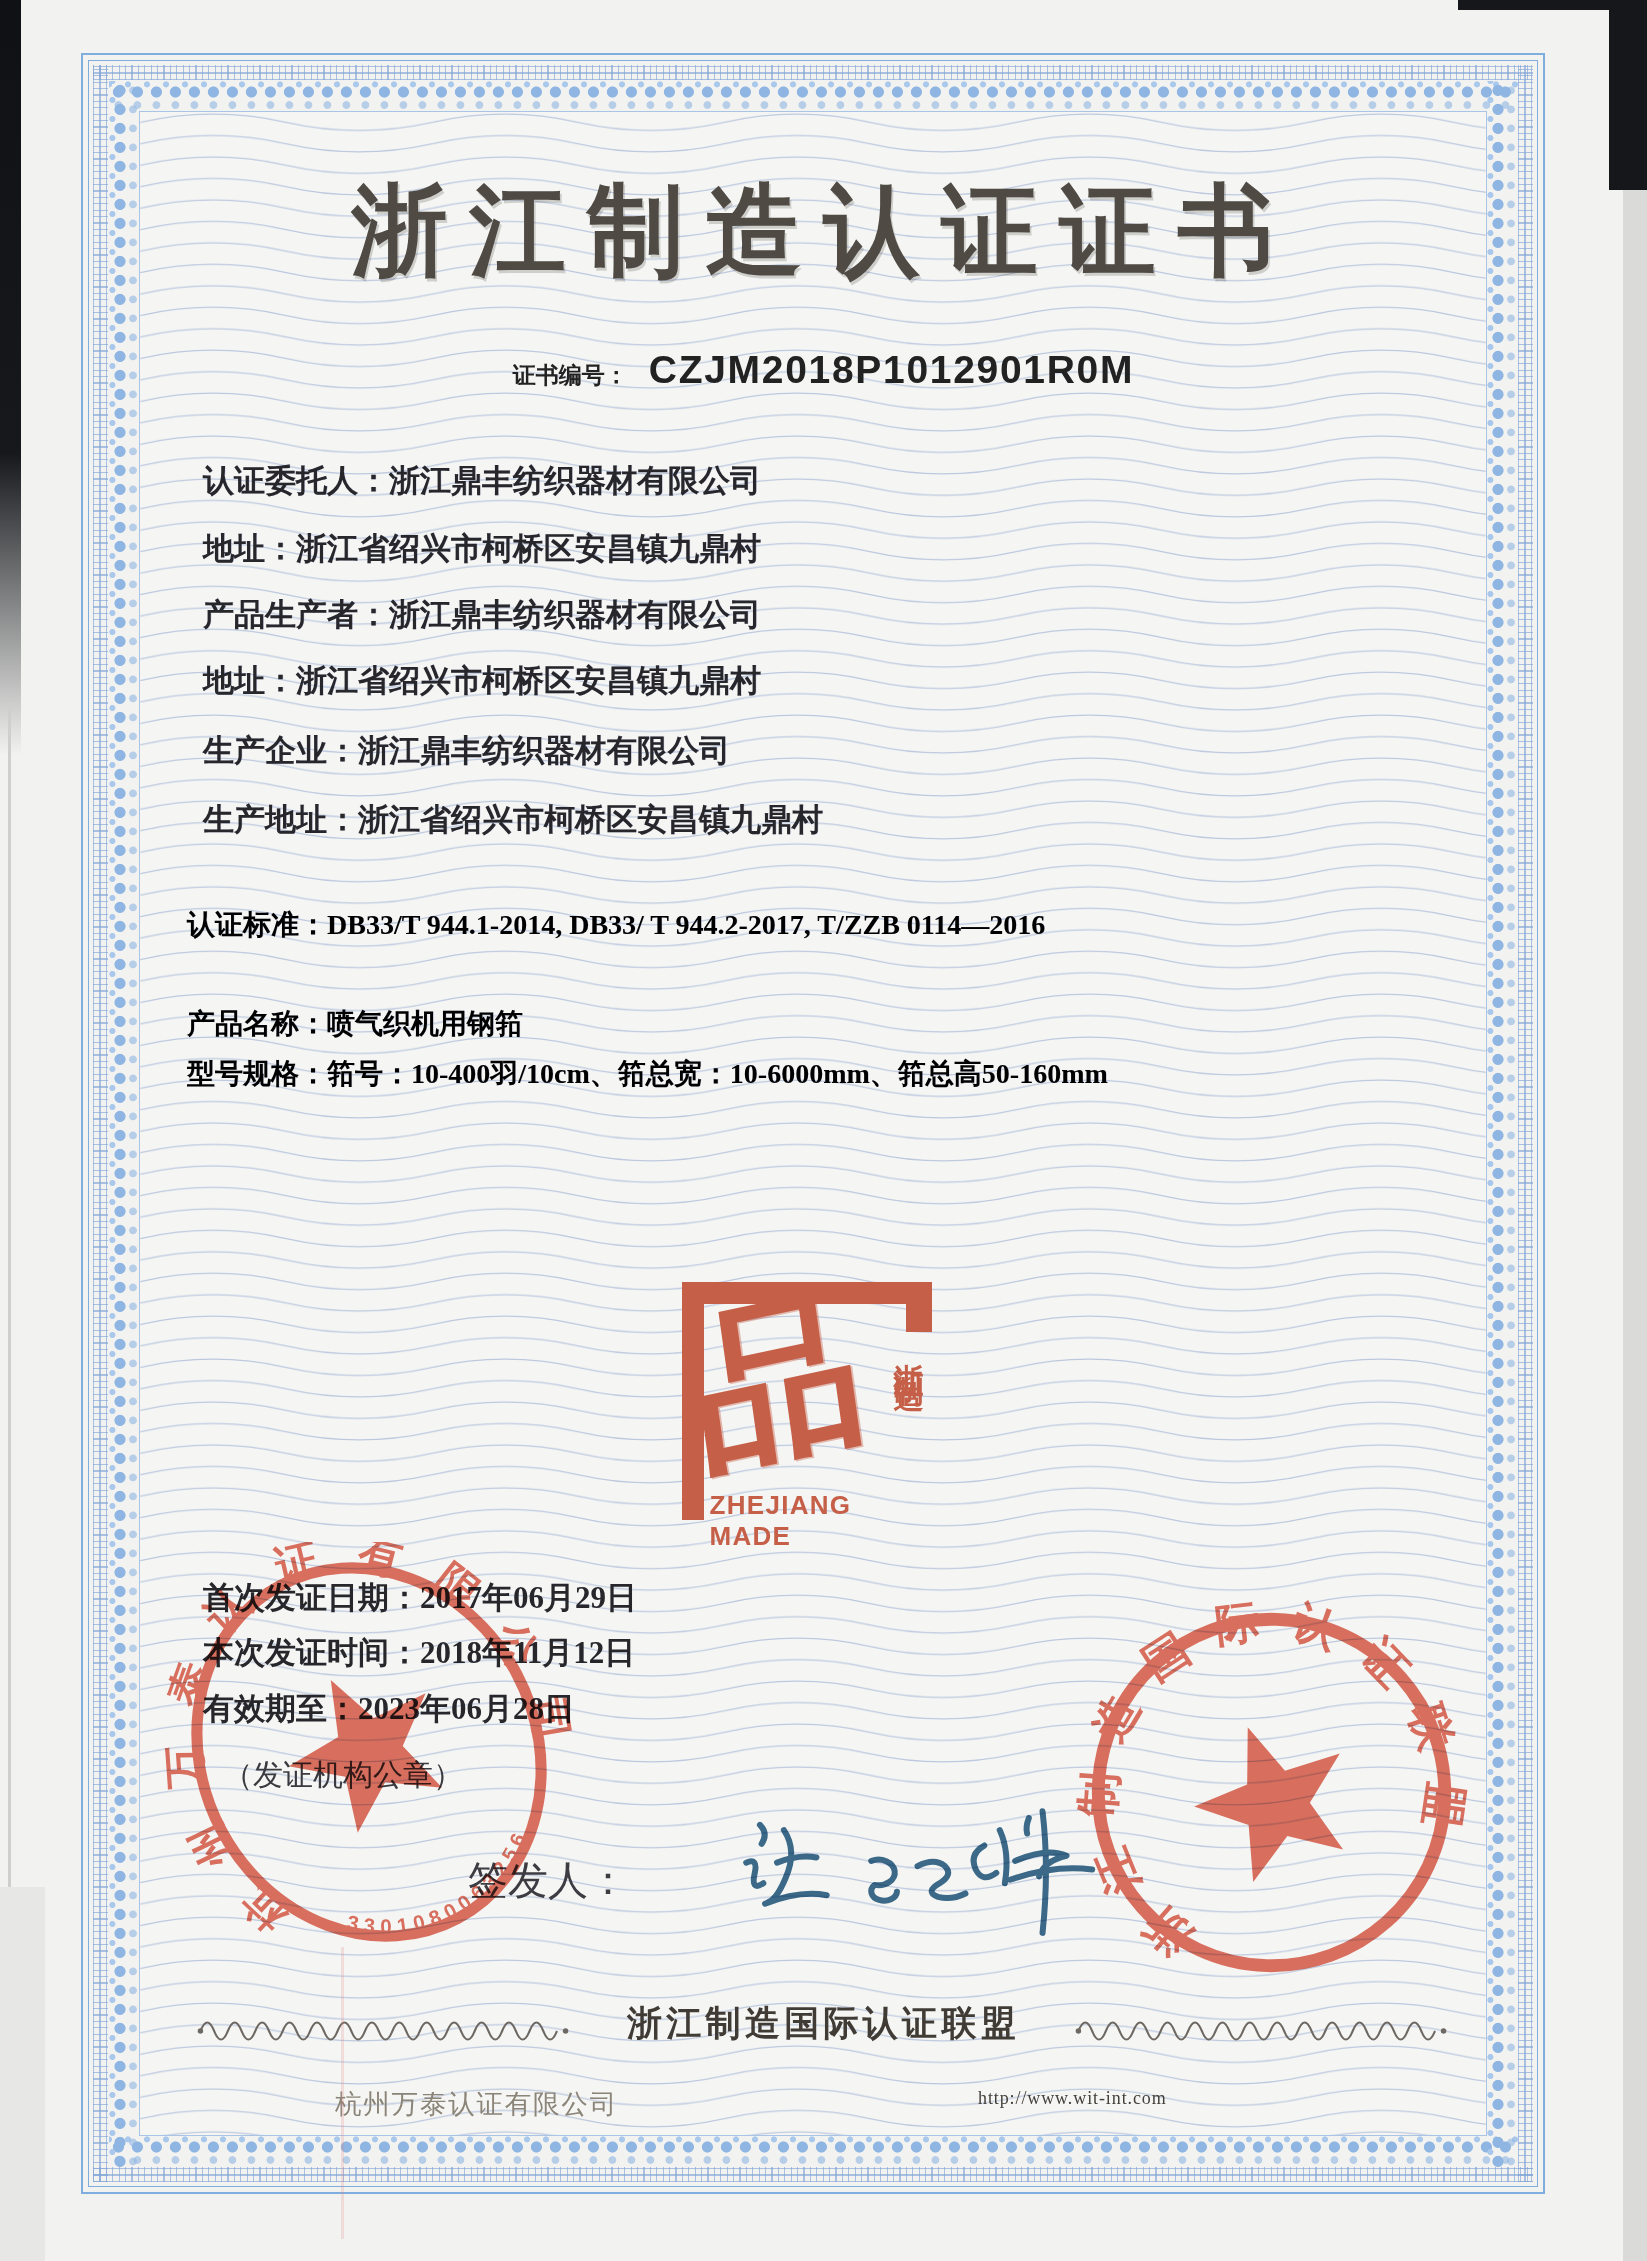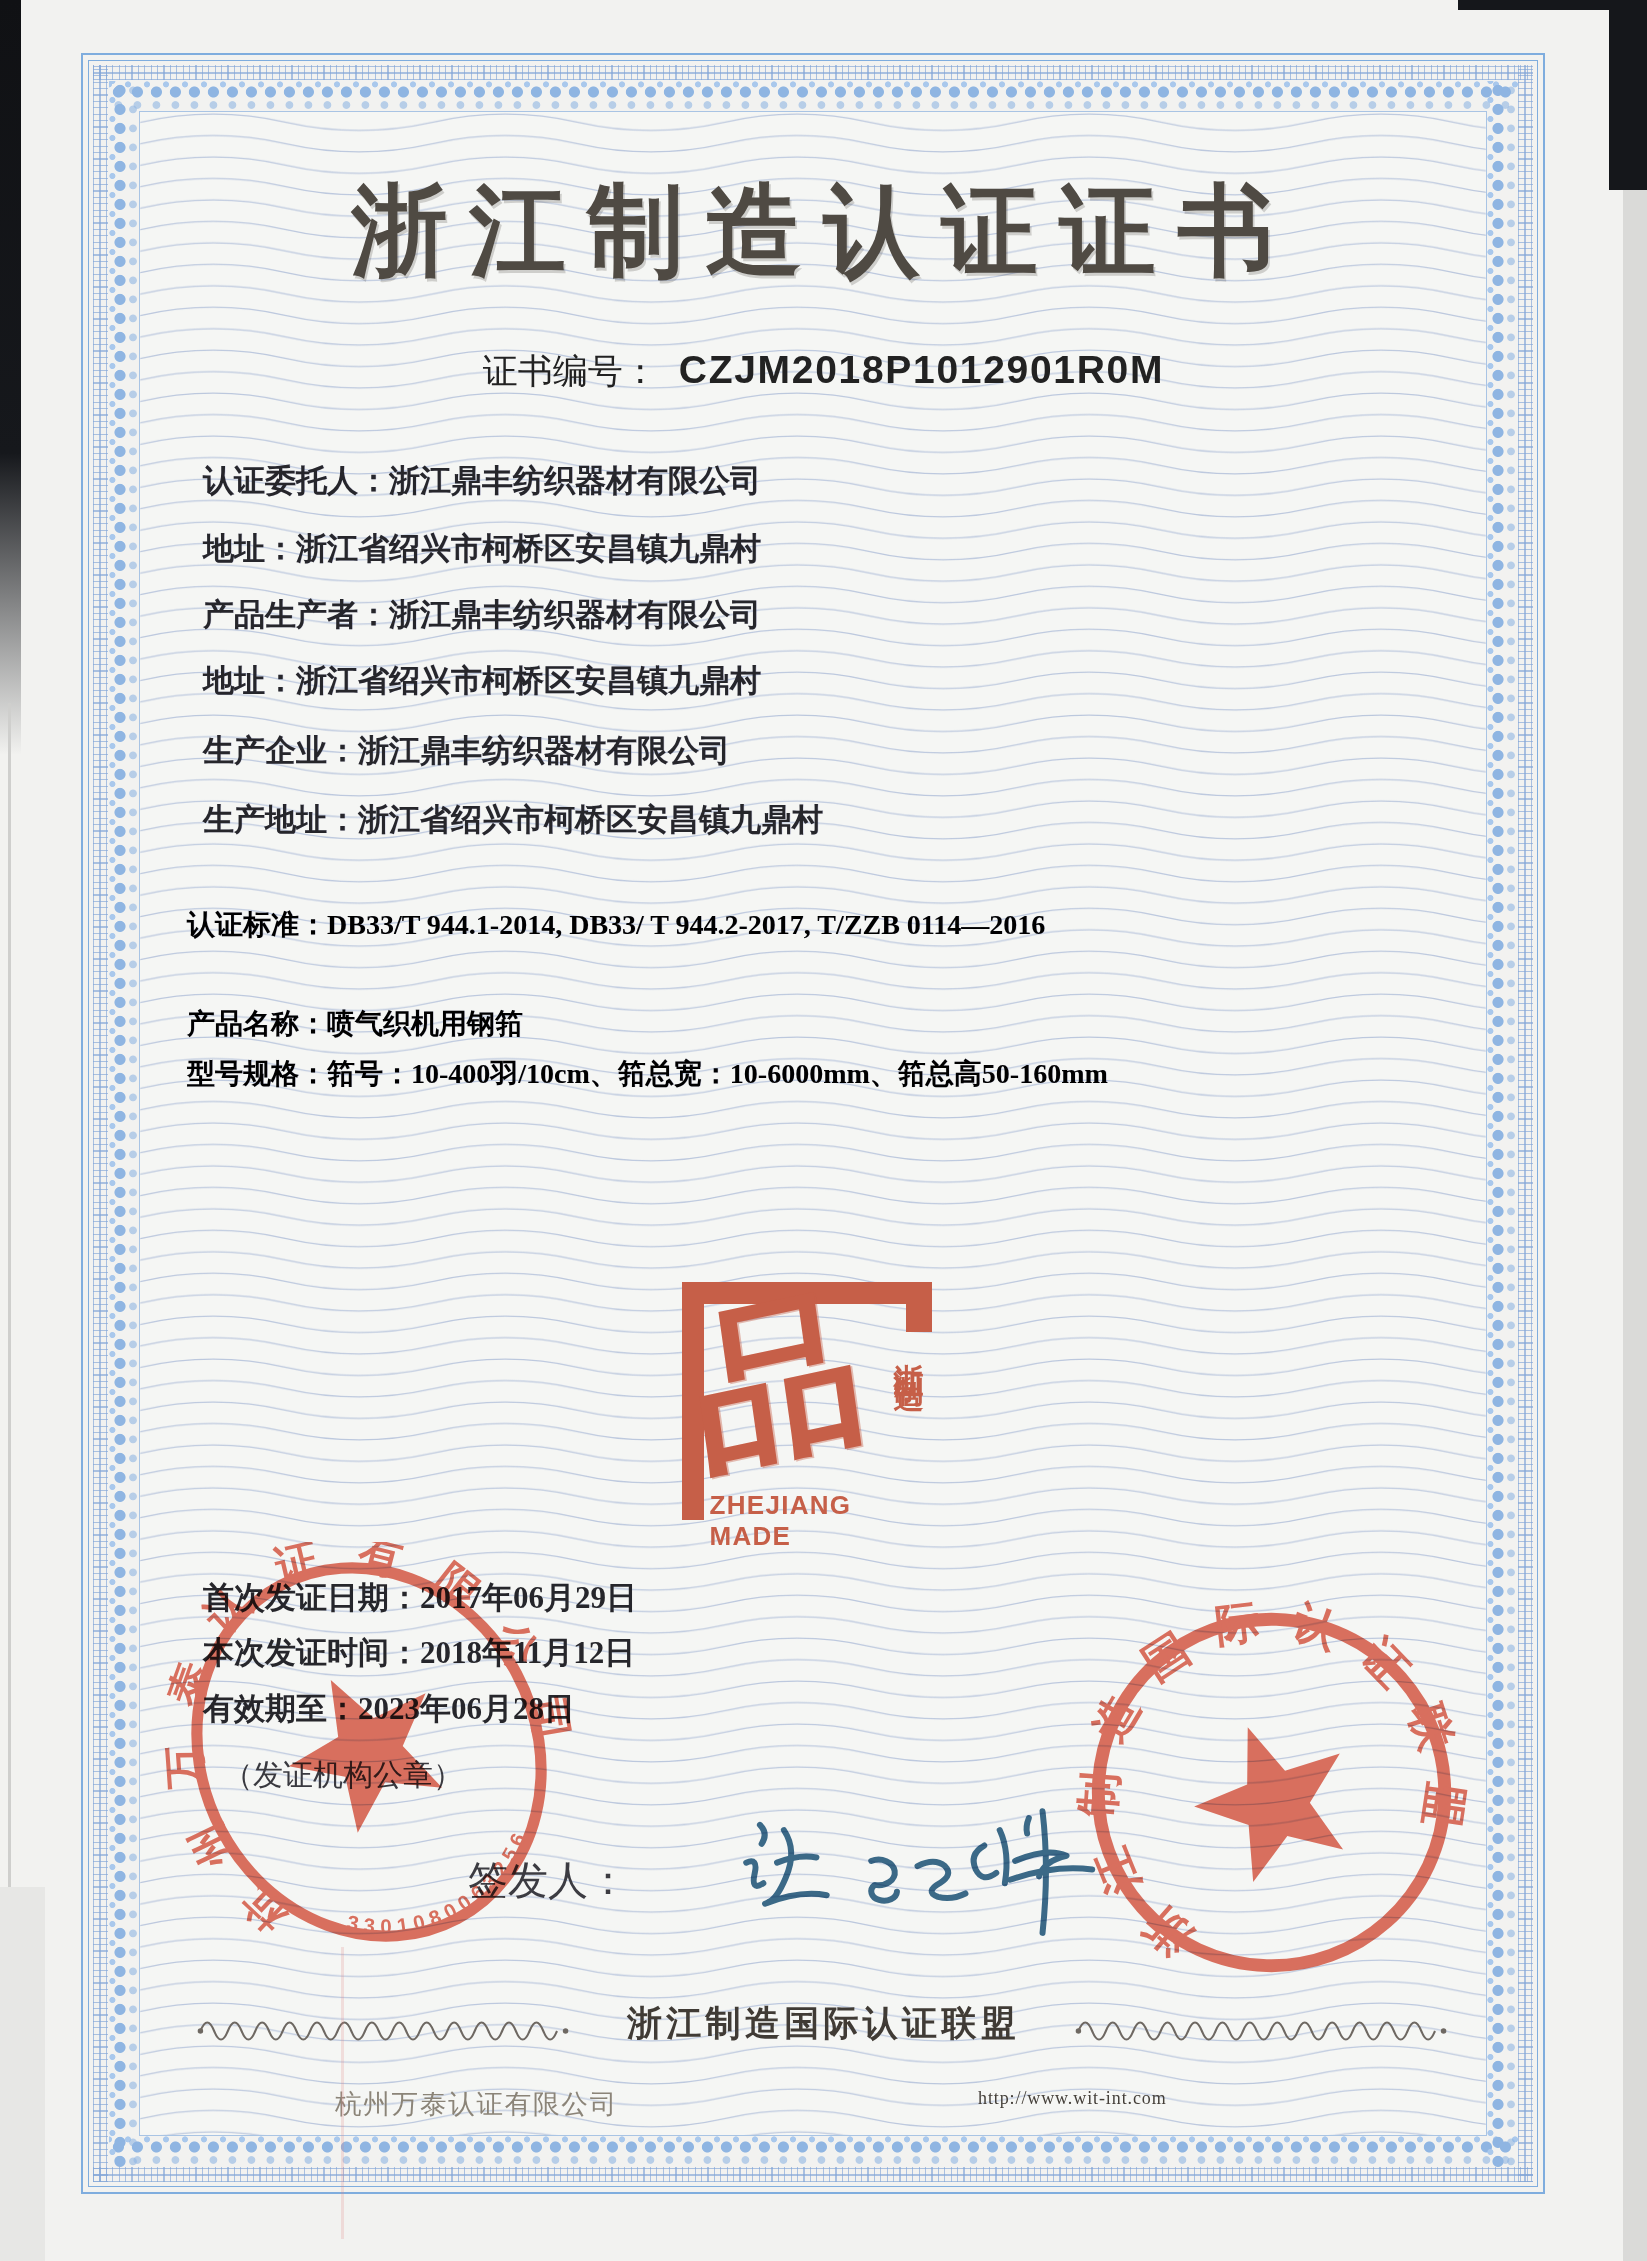--- a/index.html
+++ b/index.html
@@ -45,21 +45,21 @@
   .l-right{right:27.5px;top:27.5px;bottom:27.5px;width:31px;}
   .inner{position:absolute;inset:58px;border:1.7px solid #a9c4e4;background:#f5f6f4;}
   .inner svg{display:block;width:100%;height:100%;opacity:.85;}
 
   
   .t{position:absolute;white-space:nowrap;color:#26262b;}
   .title{left:0;top:168px;width:1647px;text-align:center;font-size:96px;font-weight:bold;
     letter-spacing:22px;color:#4f4a43;white-space:nowrap;
     text-shadow:1.7px 2.6px 0 rgba(70,64,58,.22);transform:scaleY(1.04);}
   .numline{left:0;top:348px;width:1647px;text-align:center;}
-  .numline .lab{font-size:35px;font-weight:normal;color:#222;}
+  .numline .lab{font-size:23px;font-weight:bold;color:#222;}
   .numline .num{font-family:"Liberation Sans",sans-serif;font-size:39px;font-weight:bold;
     letter-spacing:1.7px;color:#222;margin-left:21px;}
   .field{left:203px;font-size:31px;font-weight:bold;color:#26262b;
     text-shadow:0.5px 0 0 rgba(90,90,170,.28);}
   .spec{left:187px;font-size:28px;font-weight:bold;color:#000000;
     text-shadow:0.4px 0 0 rgba(90,90,170,.25);}
   .statement{position:absolute;left:189px;top:1131px;width:1270px;font-size:28px;color:#2a2a30;
     line-height:51px;text-indent:2.1em;text-align:justify;white-space:normal;font-weight:500;}
   .dateline{left:203px;font-size:31px;font-weight:bold;color:#26262b;}
   .sealnote{left:223px;top:1755px;font-size:30px;color:#39393f;}

